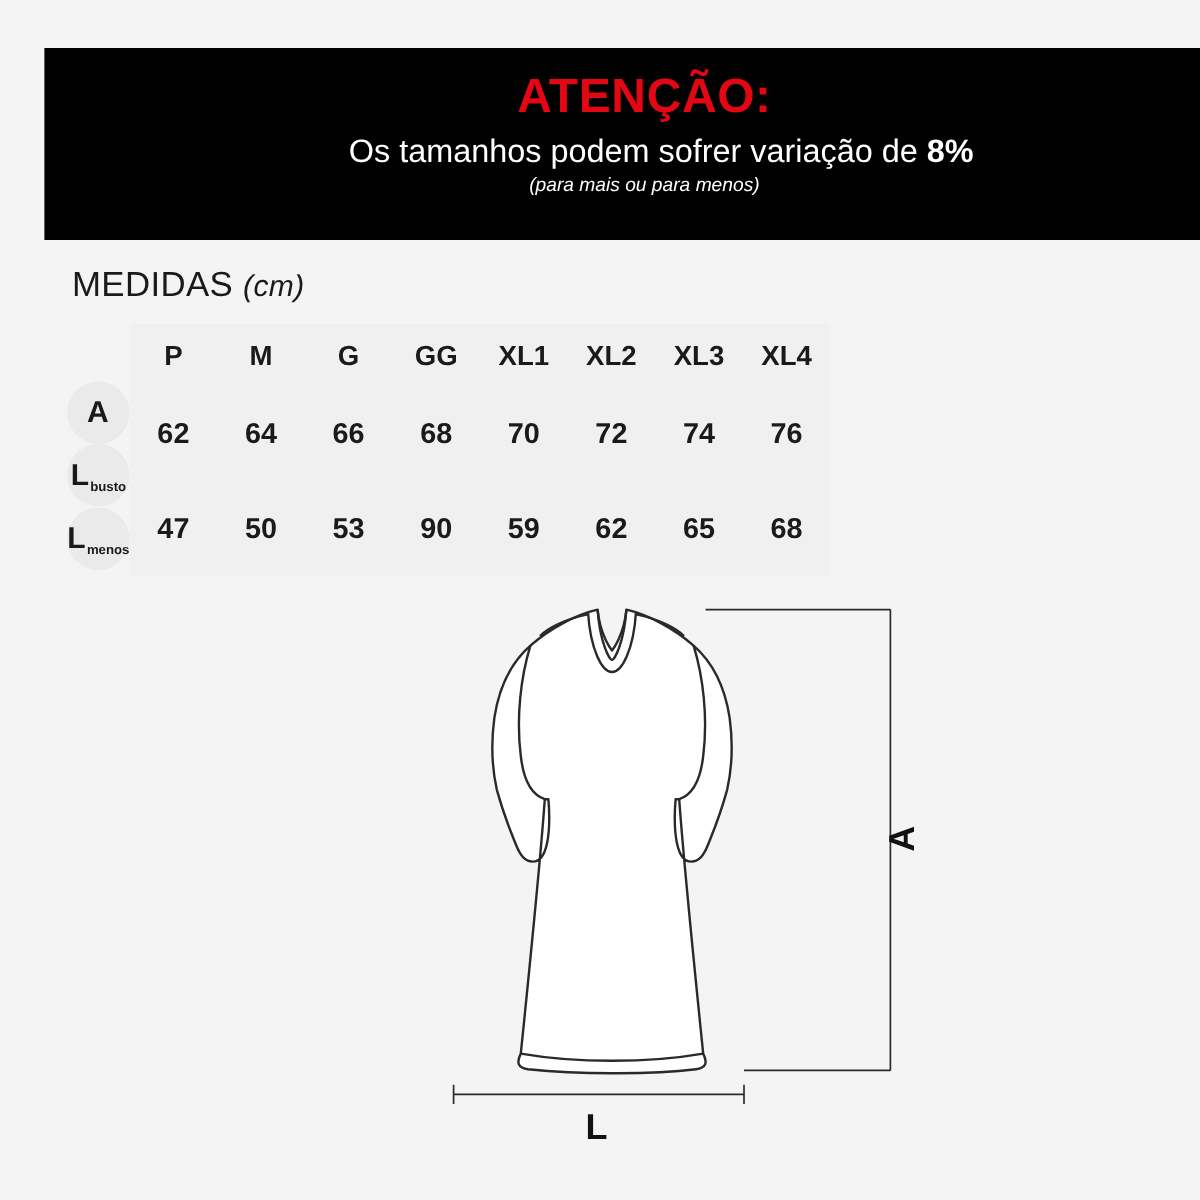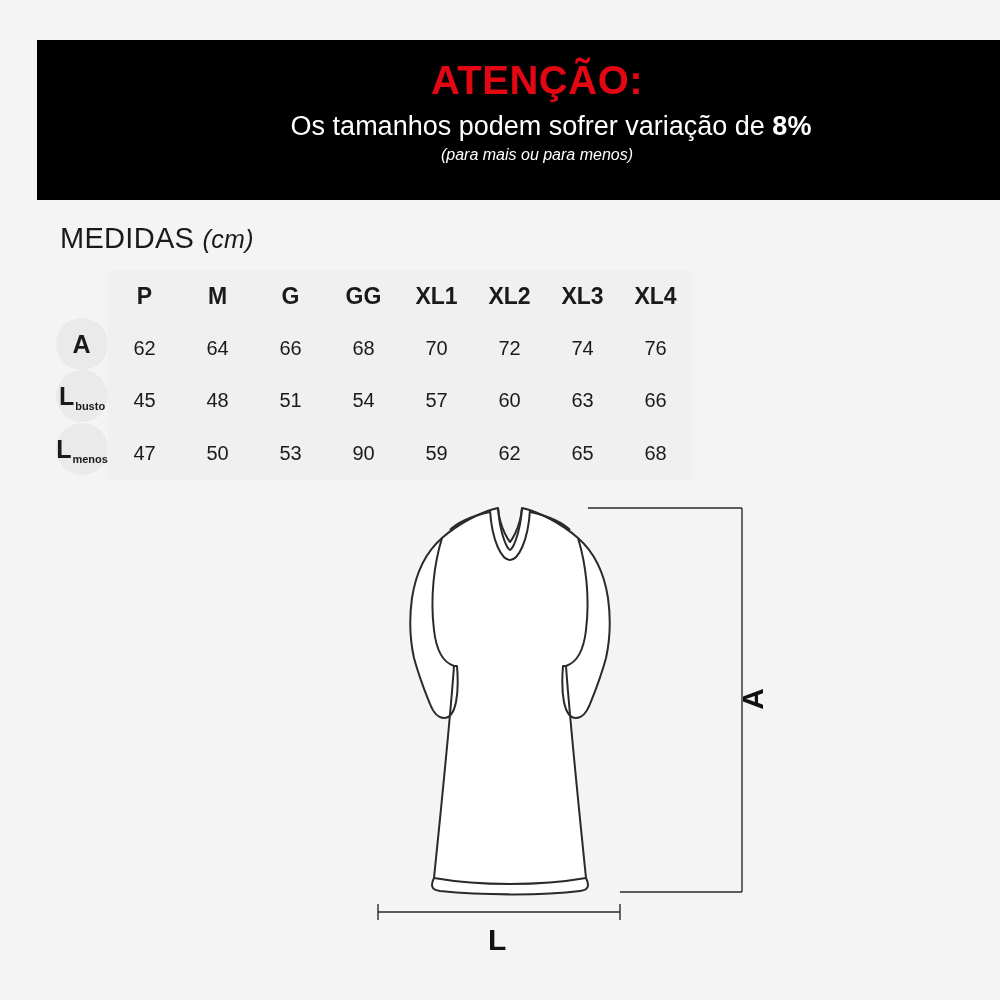--- a/index.html
+++ b/index.html
@@ -79,23 +79,23 @@
   table.size-table {
     border-collapse: collapse;
     width: 584px;
     height: 210px;
     table-layout: fixed;
   }
   table.size-table th,
   table.size-table td {
     text-align: center;
     vertical-align: middle;
-    font-size: 20px;
+    font-size: 24px;
     color: #1a1a1a;
-    font-weight: normal;
+    font-weight: bold;
     padding: 0;
   }
   table.size-table th {
     font-weight: bold;
     font-size: 23px;
     height: 52px;
   }
   table.size-table tr.data-row td {
     height: 52px;
   }
@@ -202,30 +202,20 @@
         <td>62</td>
         <td>64</td>
         <td>66</td>
         <td>68</td>
         <td>70</td>
         <td>72</td>
         <td>74</td>
         <td>76</td>
       </tr>
       <tr class="data-row">
-        <td>45</td>
-        <td>48</td>
-        <td>51</td>
-        <td>54</td>
-        <td>57</td>
-        <td>60</td>
-        <td>63</td>
-        <td>66</td>
-      </tr>
-      <tr class="data-row">
         <td>47</td>
         <td>50</td>
         <td>53</td>
         <td>90</td>
         <td>59</td>
         <td>62</td>
         <td>65</td>
         <td>68</td>
       </tr>
     </tbody>

